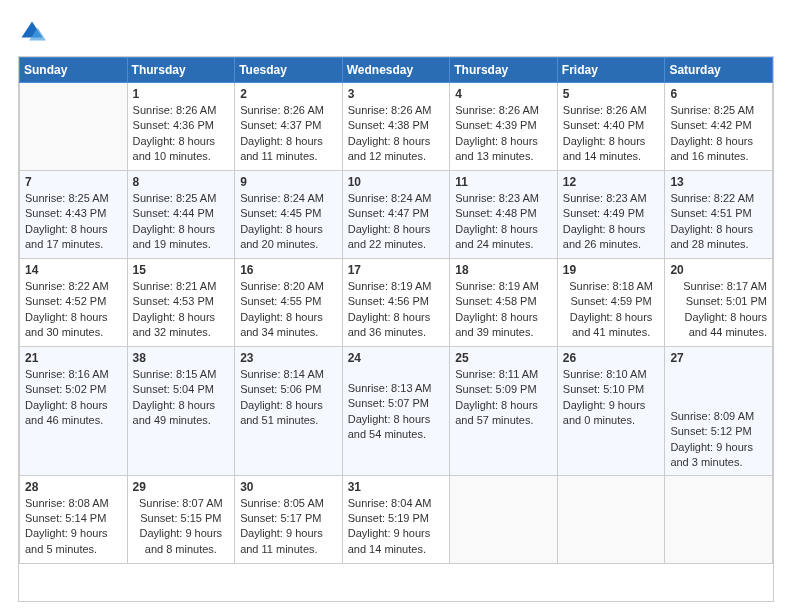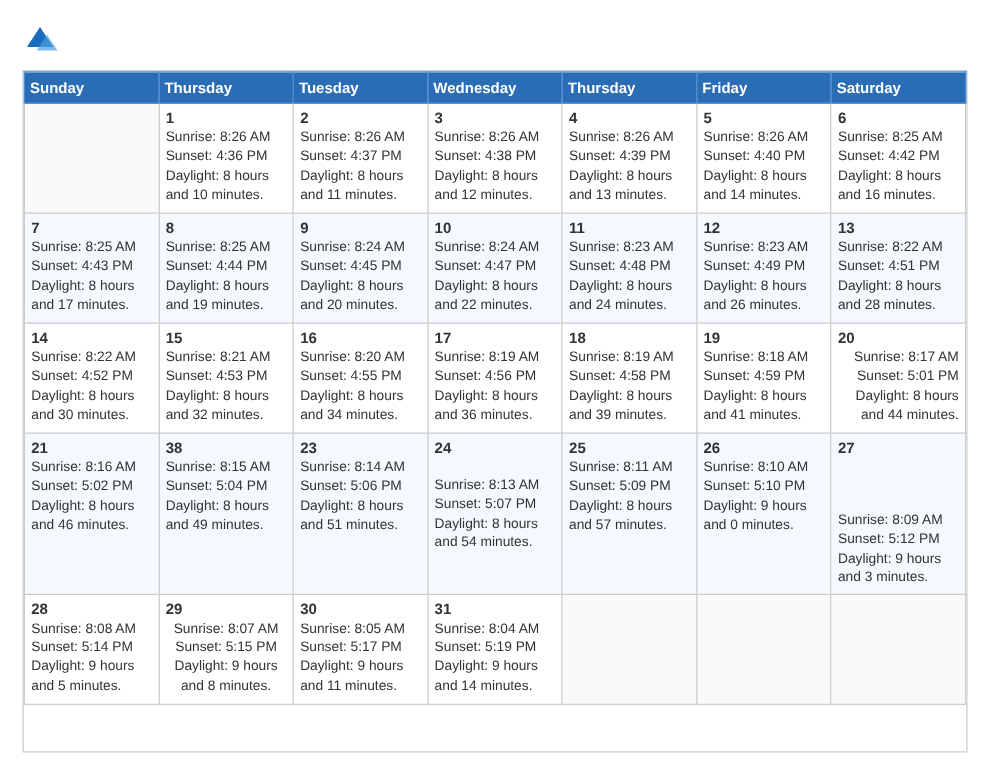--- a/index.html
+++ b/index.html
@@ -272,21 +272,21 @@
             </td>
             <td>
               <span class="day-number">18</span>
               <div class="day-info" style="white-space: pre-line;">Sunrise: 8:19 AM
 Sunset: 4:58 PM
 Daylight: 8 hours
 and 39 minutes.</div>
             </td>
             <td>
               <span class="day-number">19</span>
-              <div class="day-info" style="white-space: pre-line;">Sunrise: 8:18 AM
+              <div class="day-info" style="white-space: pre-line; text-align: center;">Sunrise: 8:18 AM
 Sunset: 4:59 PM
 Daylight: 8 hours
 and 41 minutes.</div>
             </td>
             <td>
               <span class="day-number">20</span>
               <div class="day-info" style="white-space: pre-line; text-align: right;">Sunrise: 8:17 AM
 Sunset: 5:01 PM
 Daylight: 8 hours
 and 44 minutes.</div>

